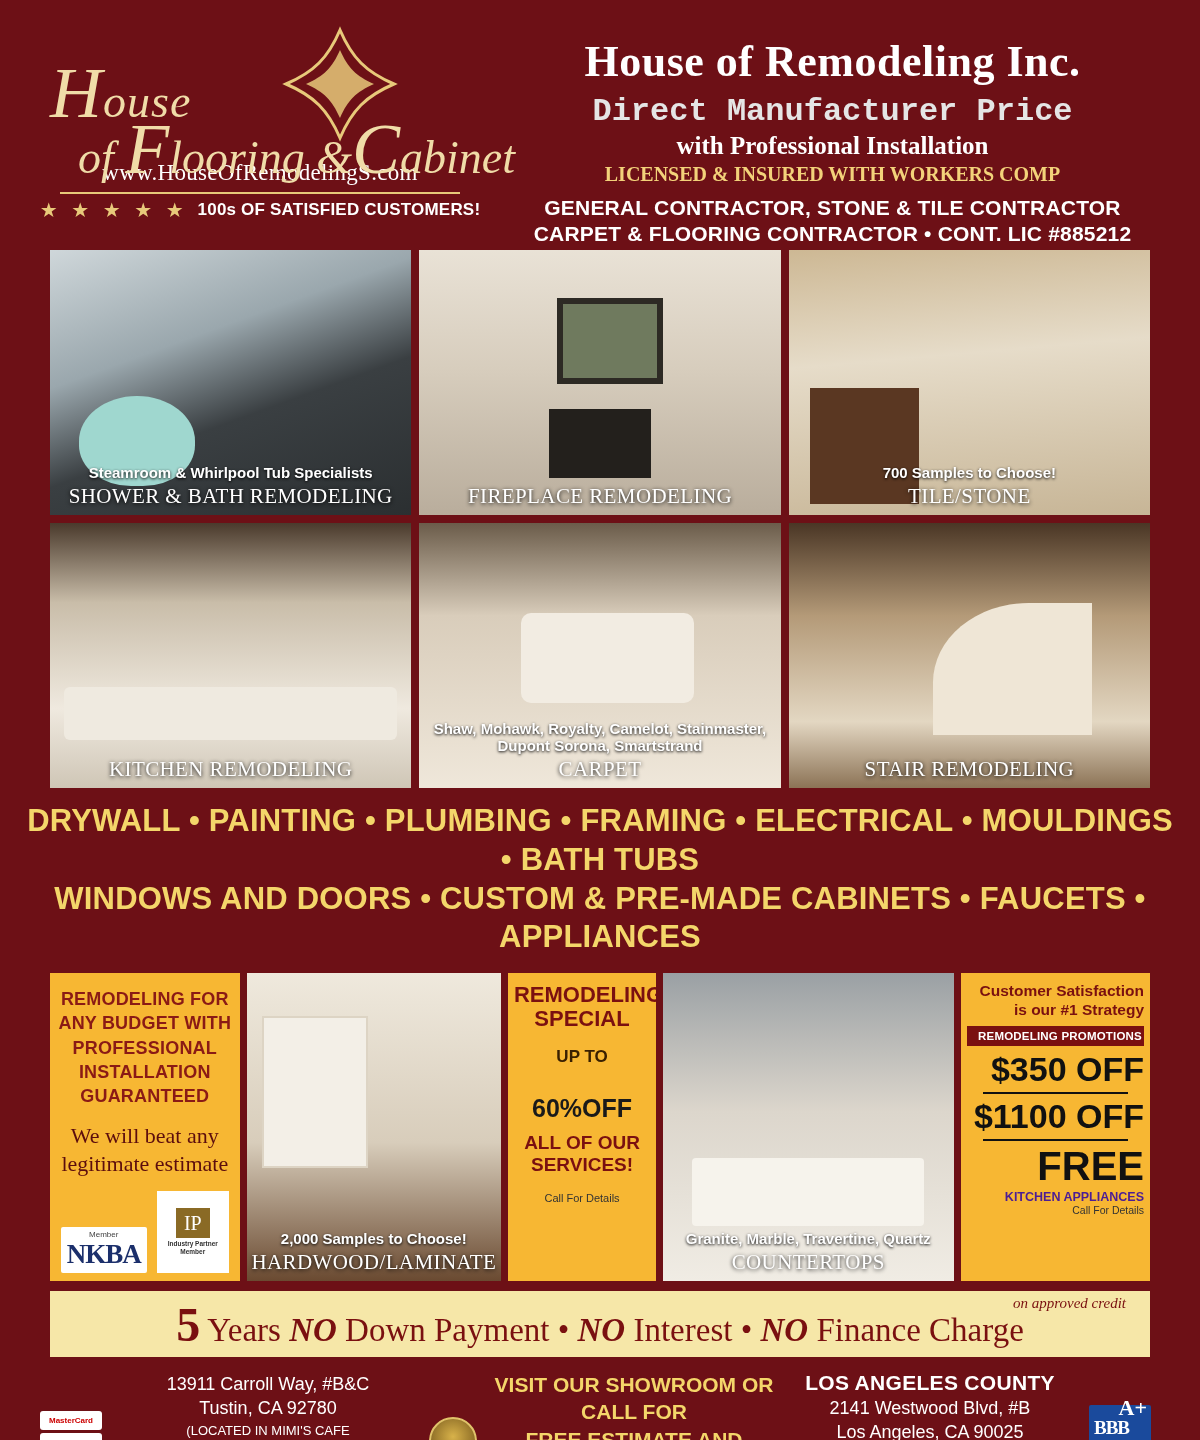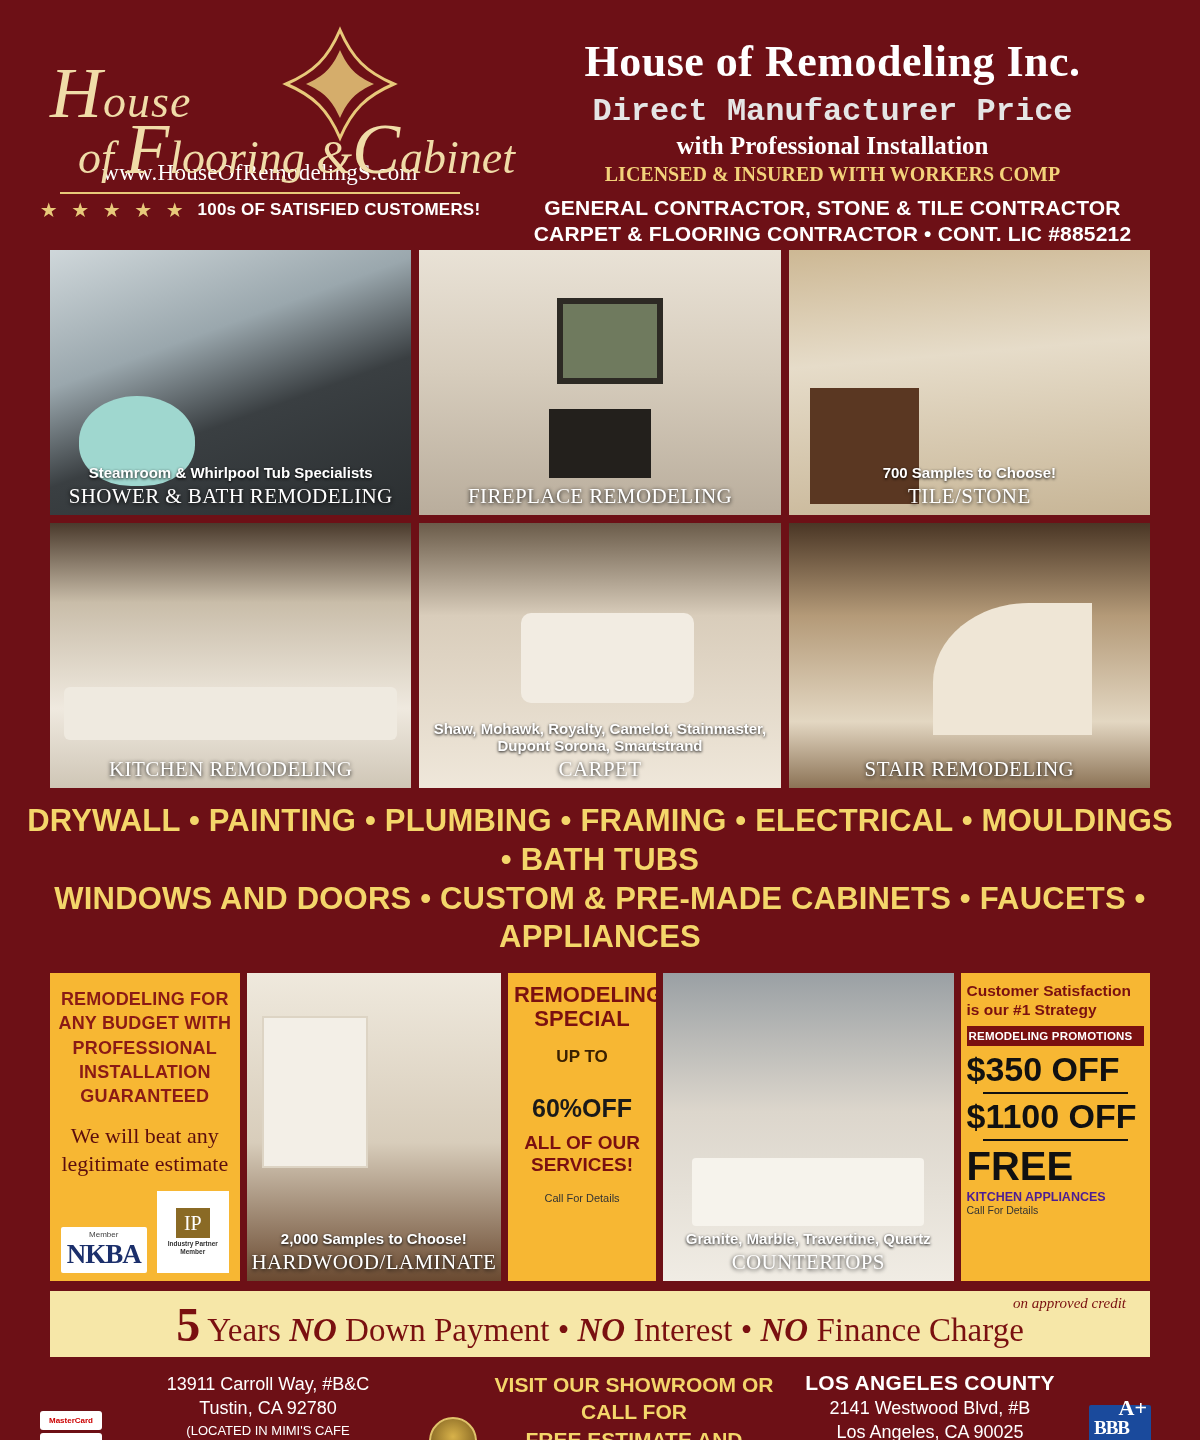--- a/index.html
+++ b/index.html
@@ -183,21 +183,21 @@
   .ps-upto{font-size:17px;font-weight:bold;color:#3a2000;margin-top:16px;}
   .ps-60{
     font-size:63px;font-weight:bold;color:#1a1a1a;line-height:.9;letter-spacing:-2px;
   }
   .ps-60 span{font-size:25px;letter-spacing:0;}
   .ps-all{font-size:19px;font-weight:bold;color:#7a1010;margin-top:8px;line-height:1.15;}
   .ps-call{font-size:11px;color:#333;margin-top:16px;}
 
   .promo-photo2{width:258px;position:relative;padding-left:36px;}
   .promo-sat{
-    width:192px;background:#f7b733;text-align:left;padding:8px 6px;box-sizing:border-box;
+    width:192px;background:#f7b733;text-align:right;padding:8px 6px;box-sizing:border-box;
   }
   .sat-h{font-size:15.5px;font-weight:bold;color:#7a1010;line-height:1.25;}
   .sat-bar{
     background:#7a1010;color:#fff;font-size:11.5px;font-weight:bold;
     padding:4px 2px;margin:6px 0 4px 0;letter-spacing:.2px;
   }
   .sat-off{font-size:34px;font-weight:bold;color:#111;line-height:1.15;}
   .sat-hr{height:2px;background:#111;margin:3px 16px;}
   .sat-free{font-size:40px;font-weight:bold;color:#111;line-height:1.1;}
   .sat-ka{font-size:12.5px;font-weight:bold;color:#4c1d95;margin-top:2px;}

